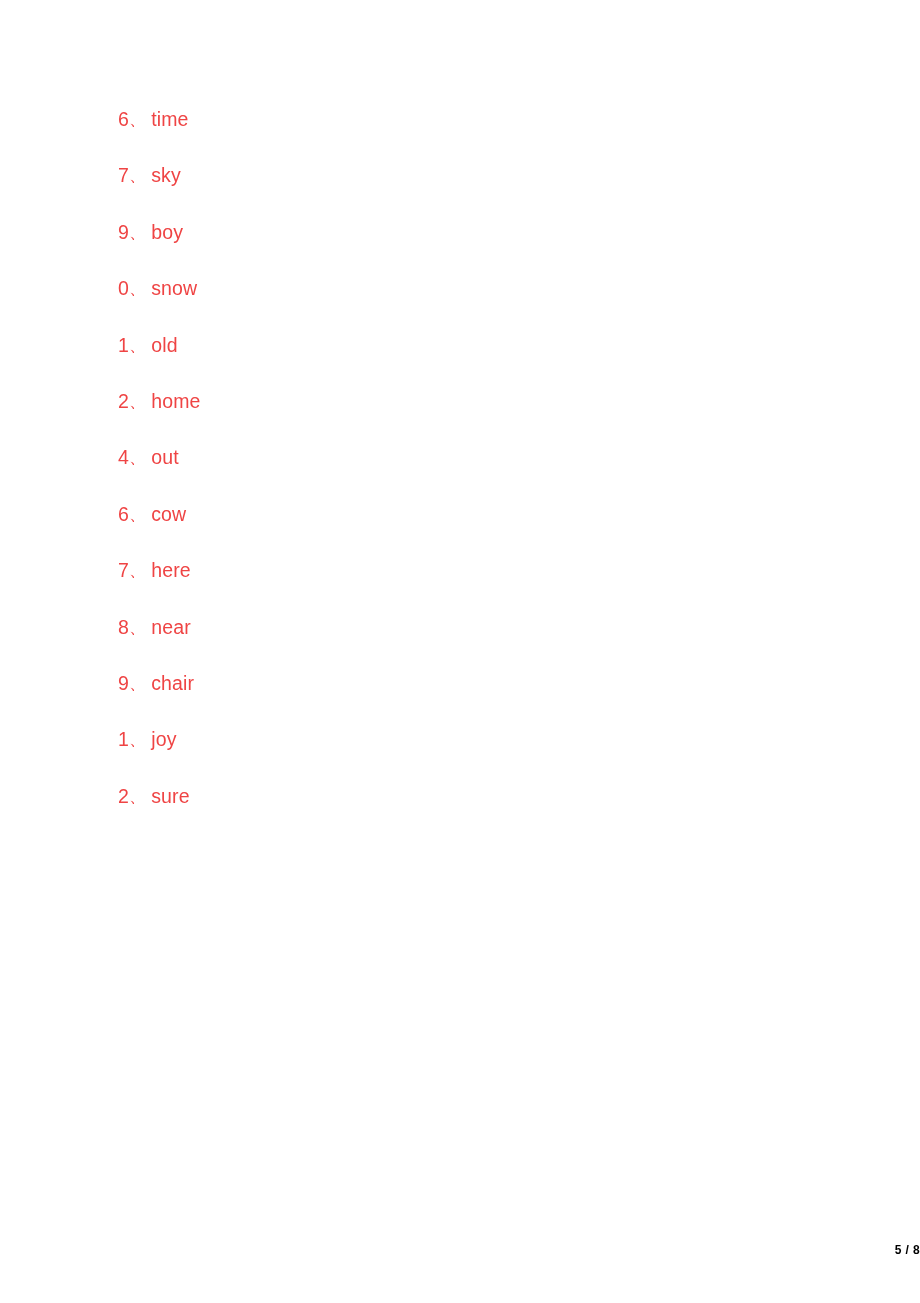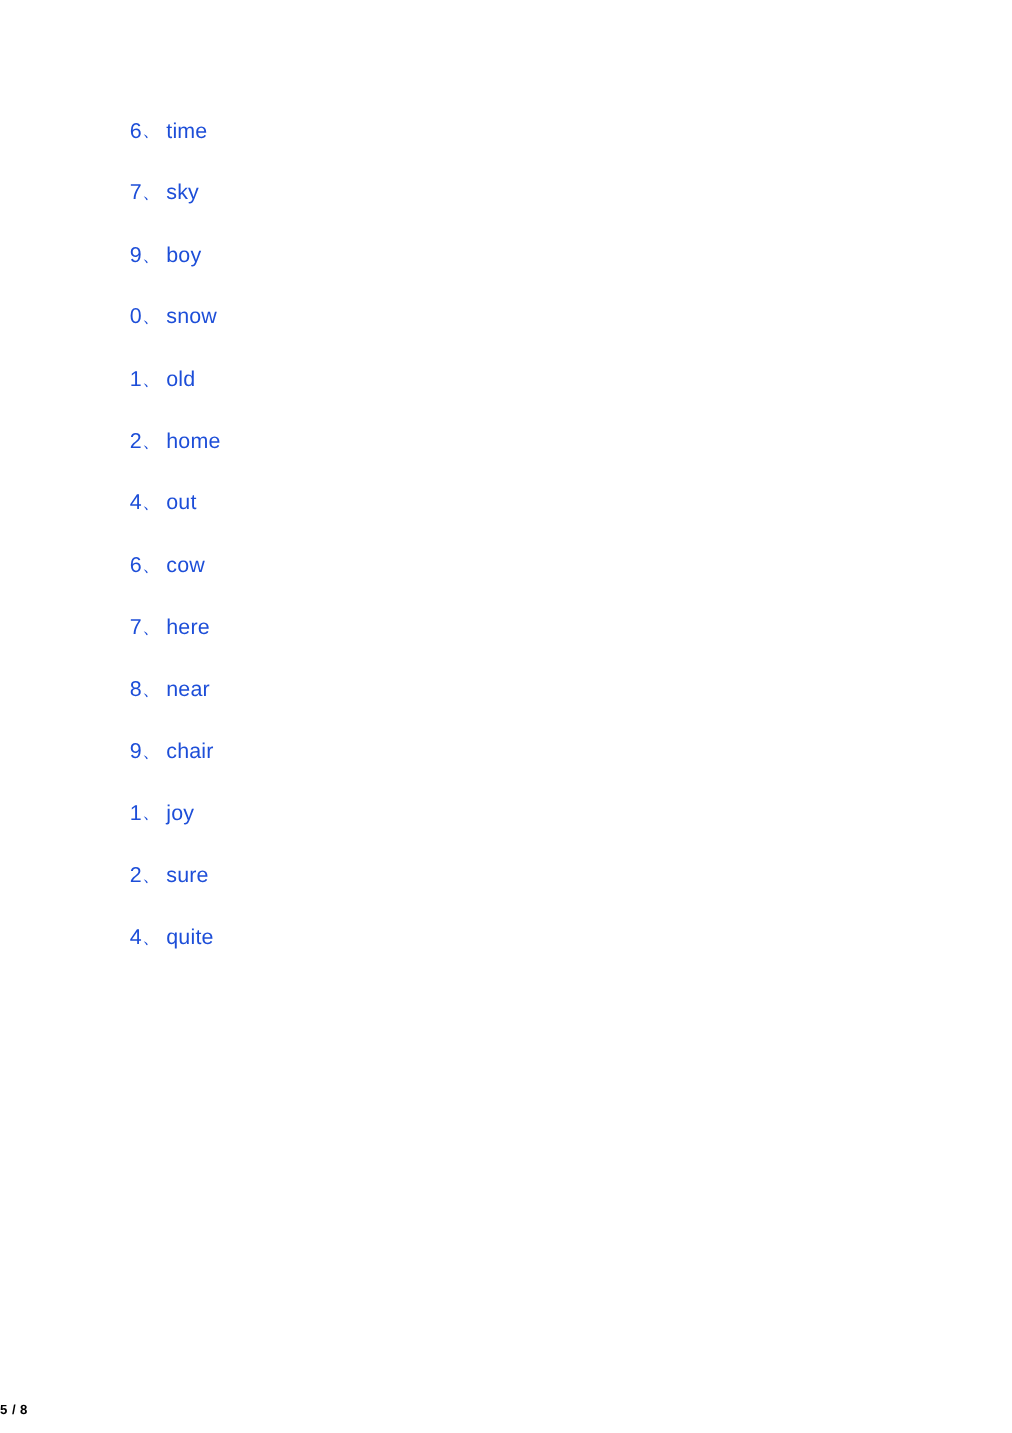--- a/index.html
+++ b/index.html
@@ -38,21 +38,21 @@
     width: 700px;
     list-style: none;
     margin: 0;
     padding: 0;
   }
 
   .word-item {
     height: 56.4px;
     line-height: 30px;
     font-size: 19.5px;
-    color: #1d4ed8;
+    color: #ef4444;
     white-space: nowrap;
     letter-spacing: 0.15px;
   }
 
   .item-index {
     font-size: 19.5px;
   }
 
   .item-mark {
     font-size: 17px;
@@ -63,22 +63,21 @@
 
   .item-word {
     font-size: 19.5px;
   }
 
   .page-footer {
     position: absolute;
     left: 0;
     top: 1240px;
     width: 920px;
-    text-align: left;
-    margin-top: 32px;
+    text-align: right;
   }
 
   .page-number {
     display: inline-block;
     font-size: 12px;
     font-weight: bold;
     color: #000000;
     letter-spacing: 0.4px;
   }
 </style>
@@ -95,21 +94,20 @@
         <li class="word-item"><span class="item-index">0</span><span class="item-mark">、</span><span class="item-word">snow</span></li>
         <li class="word-item"><span class="item-index">1</span><span class="item-mark">、</span><span class="item-word">old</span></li>
         <li class="word-item"><span class="item-index">2</span><span class="item-mark">、</span><span class="item-word">home</span></li>
         <li class="word-item"><span class="item-index">4</span><span class="item-mark">、</span><span class="item-word">out</span></li>
         <li class="word-item"><span class="item-index">6</span><span class="item-mark">、</span><span class="item-word">cow</span></li>
         <li class="word-item"><span class="item-index">7</span><span class="item-mark">、</span><span class="item-word">here</span></li>
         <li class="word-item"><span class="item-index">8</span><span class="item-mark">、</span><span class="item-word">near</span></li>
         <li class="word-item"><span class="item-index">9</span><span class="item-mark">、</span><span class="item-word">chair</span></li>
         <li class="word-item"><span class="item-index">1</span><span class="item-mark">、</span><span class="item-word">joy</span></li>
         <li class="word-item"><span class="item-index">2</span><span class="item-mark">、</span><span class="item-word">sure</span></li>
-        <li class="word-item"><span class="item-index">4</span><span class="item-mark">、</span><span class="item-word">quite</span></li>
       </ol>
   </div>
 
   <div class="page-footer">
     <span class="page-number">5 / 8</span>
   </div>
 
 </div>
 
 </body></html>

